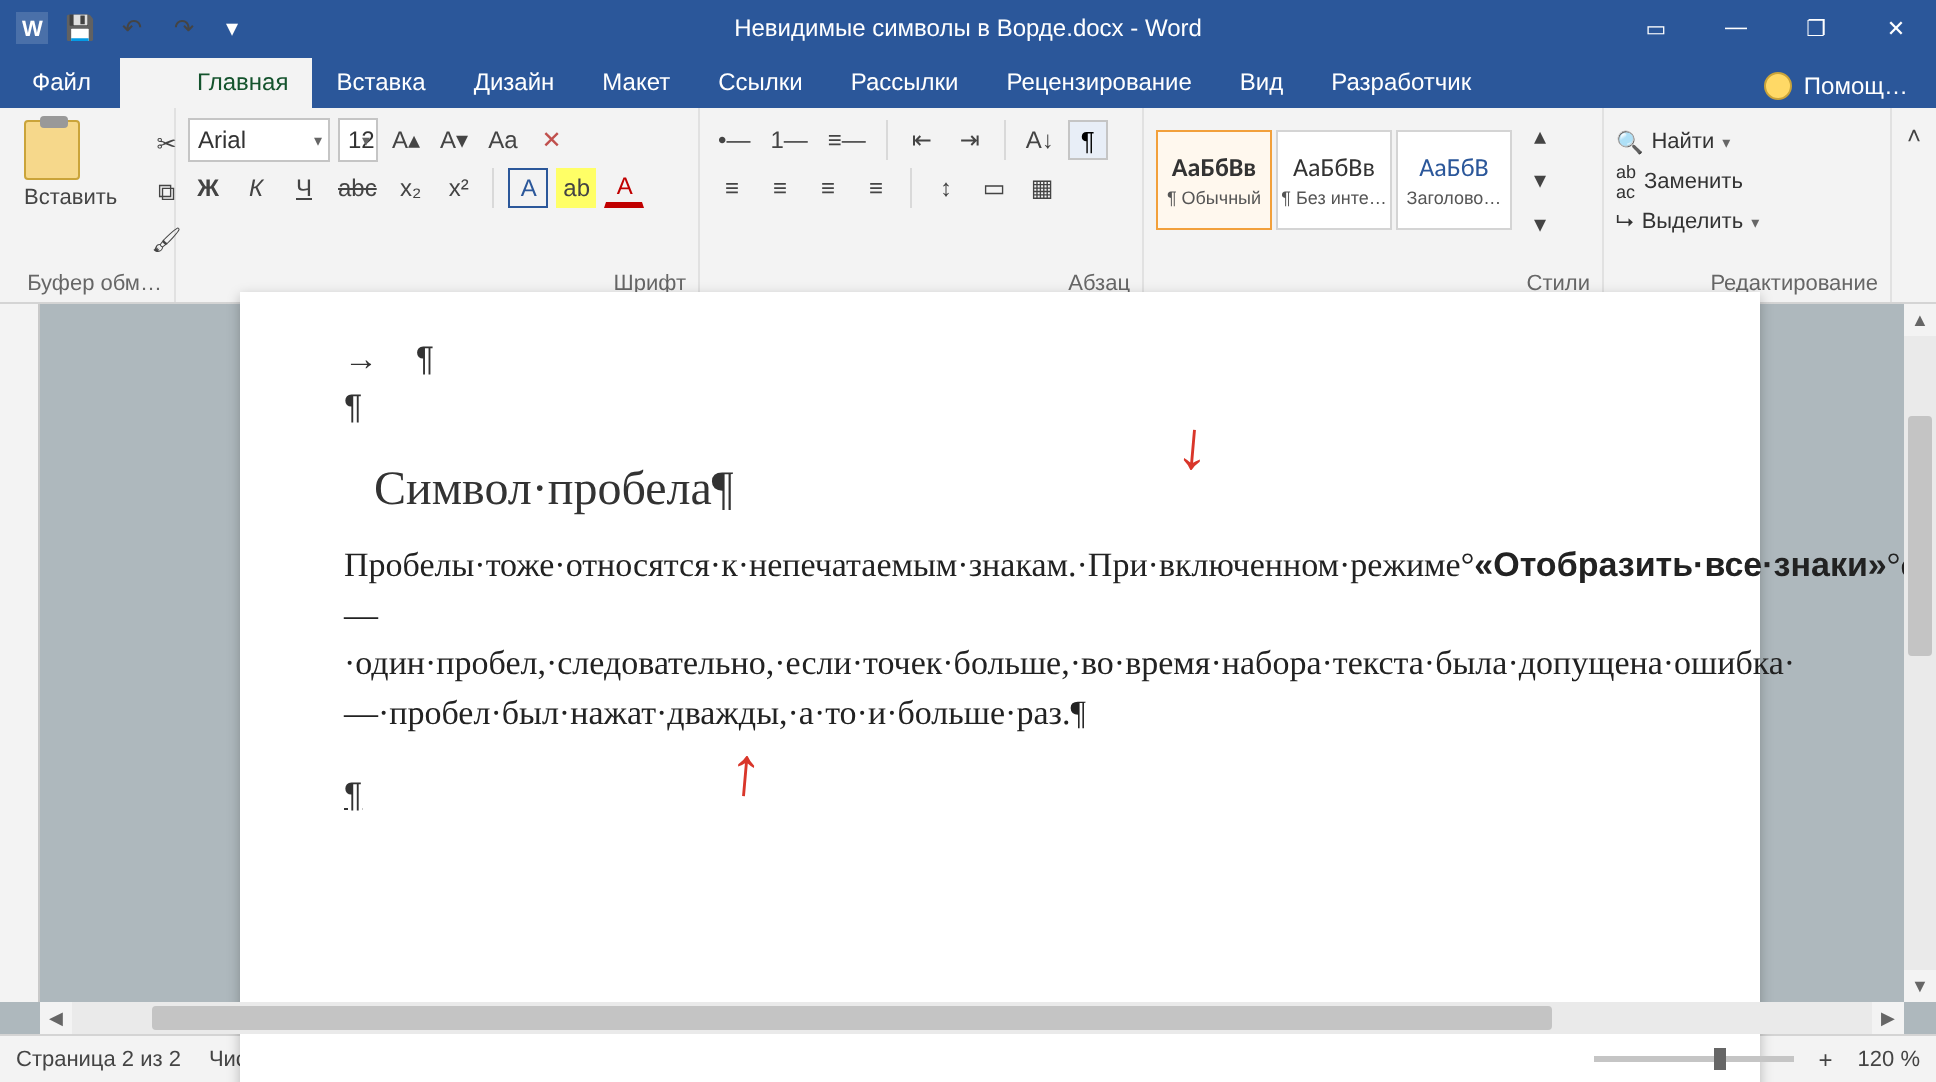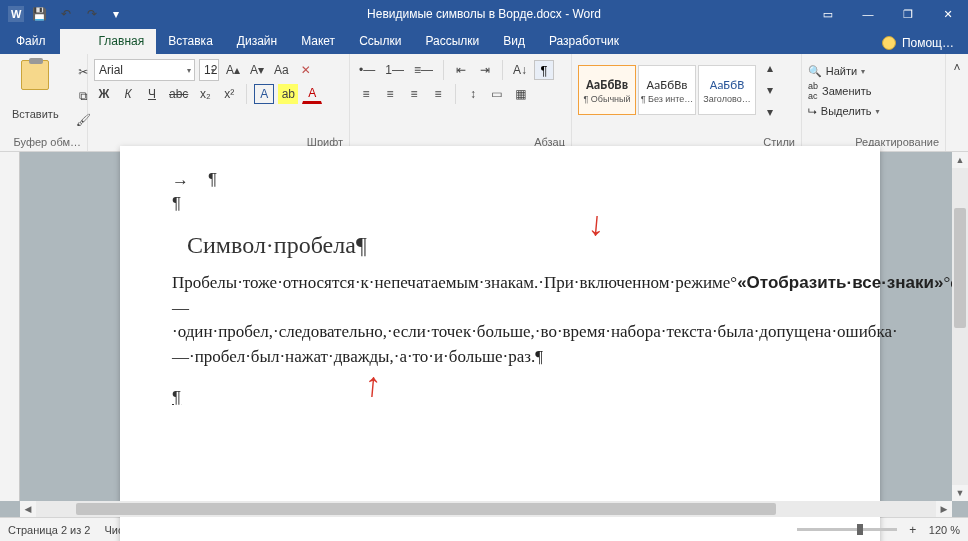--- a/index.html
+++ b/index.html
@@ -23,21 +23,21 @@
 
   
   .ribbon { height: 98px; background: #f3f3f3; border-bottom: 1px solid #d4d4d4; display: flex; }
   .grp { border-right: 1px solid #e1e1e1; display: flex; flex-direction: column; padding: 4px 6px 0; }
   .grp .row { display: flex; align-items: center; gap: 4px; min-height: 24px; }
   .grp .label { font-size: 11px; color: #666; text-align: right; padding: 2px 0 3px; margin-top: auto; white-space: nowrap; overflow: hidden; }
   .btn { min-width: 20px; height: 20px; display: inline-flex; align-items: center; justify-content: center; font-size: 12px; color: #444; border: 1px solid transparent; padding: 0 2px; }
   .sep { width: 1px; height: 20px; background: #d9d9d9; margin: 0 3px; }
   .combo { height: 22px; border: 1px solid #c5c5c5; background: #fff; display: inline-flex; align-items: center; padding: 0 14px 0 4px; font-size: 12px; color: #333; position: relative; }
   .combo:after { content: "▾"; position: absolute; right: 3px; font-size: 8px; color: #666; }
-  .big { display: flex; flex-direction: column; align-items: center; padding: 2px 6px; gap: 18px; font-size: 11px; color: #444; }
+  .big { display: flex; flex-direction: column; align-items: flex-start; padding: 2px 6px; gap: 3px; font-size: 11px; color: #444; }
   .paste-ico { width: 28px; height: 30px; background: #f6d88b; border: 1px solid #caa43a; border-radius: 2px; position: relative; }
   .paste-ico:before { content:""; position:absolute; top:-3px; left:7px; width:14px; height:6px; background:#999; border-radius:2px; }
   .style-box { width: 58px; height: 50px; border: 1px solid #d4d4d4; background: #fff; display: flex; flex-direction: column; align-items: center; justify-content: center; font-size: 10px; color: #333; gap: 2px; padding:2px; }
   .style-box.sel { border-color: #f2a03b; background: #fff8ee; }
   .style-box .sample { font-size: 13px; font-family: Calibri, sans-serif; }
   .style-box.sel .sample { font-weight: bold; }
   .style-box .nm { font-size: 9px; color: #555; white-space: nowrap; overflow: hidden; max-width: 54px; }
   .para-btn { width: 20px; height: 20px; border:1px solid #c5c5c5; background:#e8eef7; display:flex; align-items:center; justify-content:center; font-size:13px; }
 
   
@@ -106,20 +106,21 @@
 </div>
 
 <div class="tabs">
   <div class="tab file">Файл</div>
   <div class="tab active">Главная</div>
   <div class="tab">Вставка</div>
   <div class="tab">Дизайн</div>
   <div class="tab">Макет</div>
   <div class="tab">Ссылки</div>
   <div class="tab">Рассылки</div>
+  <div class="tab">Рецензирование</div>
   <div class="tab">Вид</div>
   <div class="tab">Разработчик</div>
   <div class="help">
     <span class="bulb"></span>
     <span>Помощ…</span>
   </div>
 </div>
 
 <div class="ribbon">
 
@@ -133,21 +134,21 @@
         <div class="btn">✂</div>
         <div class="btn">⧉</div>
         <div class="btn">🖌</div>
       </div>
     </div>
     <div class="label">Буфер обм…</div>
   </div>
 
   <div class="grp" style="width:262px">
     <div class="row">
-      <div class="combo" style="width:101px">Arial</div>
+      <div class="combo" style="width:71px">Arial</div>
       <div class="combo" style="width:14px">12</div>
       <div class="btn">A▴</div>
       <div class="btn">A▾</div>
       <div class="btn">Aa</div>
       <div class="btn" style="color:#c0504d">✕</div>
     </div>
     <div class="row">
       <div class="btn" style="font-weight:bold">Ж</div>
       <div class="btn" style="font-style:italic">К</div>
       <div class="btn" style="text-decoration:underline">Ч</div>

